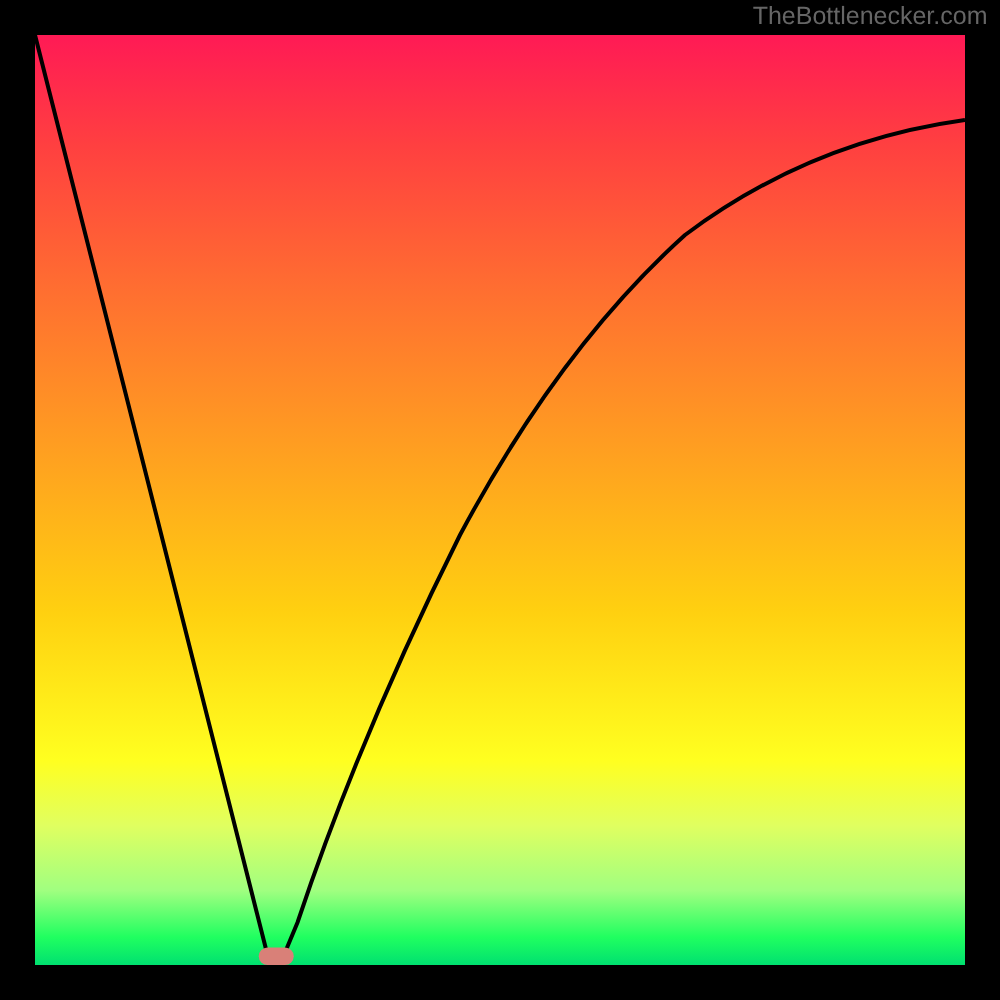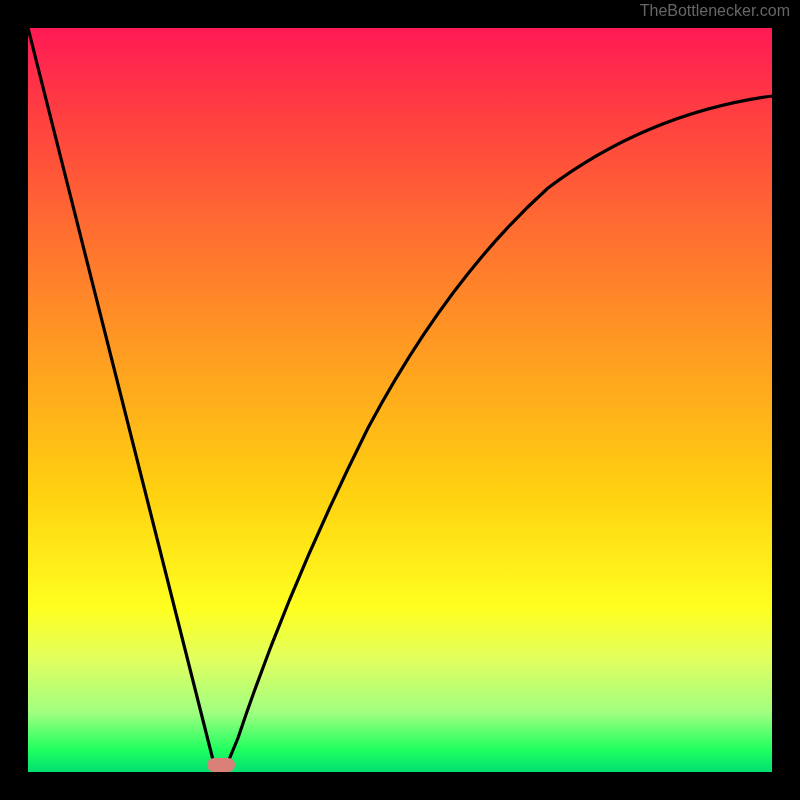--- a/index.html
+++ b/index.html
@@ -14,21 +14,21 @@
     height: 800px;
     background: #000000;
     position: relative;
     box-sizing: border-box;
   }
   .watermark {
     position: absolute;
     top: 2px;
     right: 10px;
     color: #666666;
-    font-size: 16px;
+    font-size: 20px;
     font-family: Arial, sans-serif;
     z-index: 10;
   }
   .plot-area {
     position: absolute;
     left: 28px;
     top: 28px;
     width: 744px;
     height: 744px;
     background: linear-gradient(to bottom,

